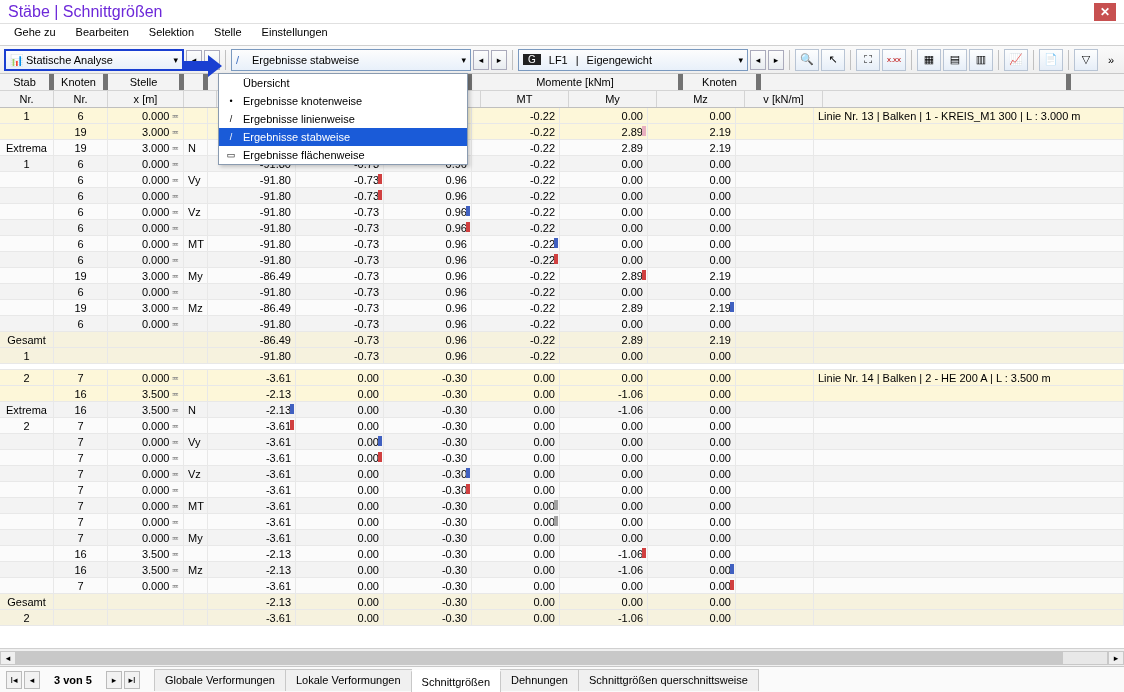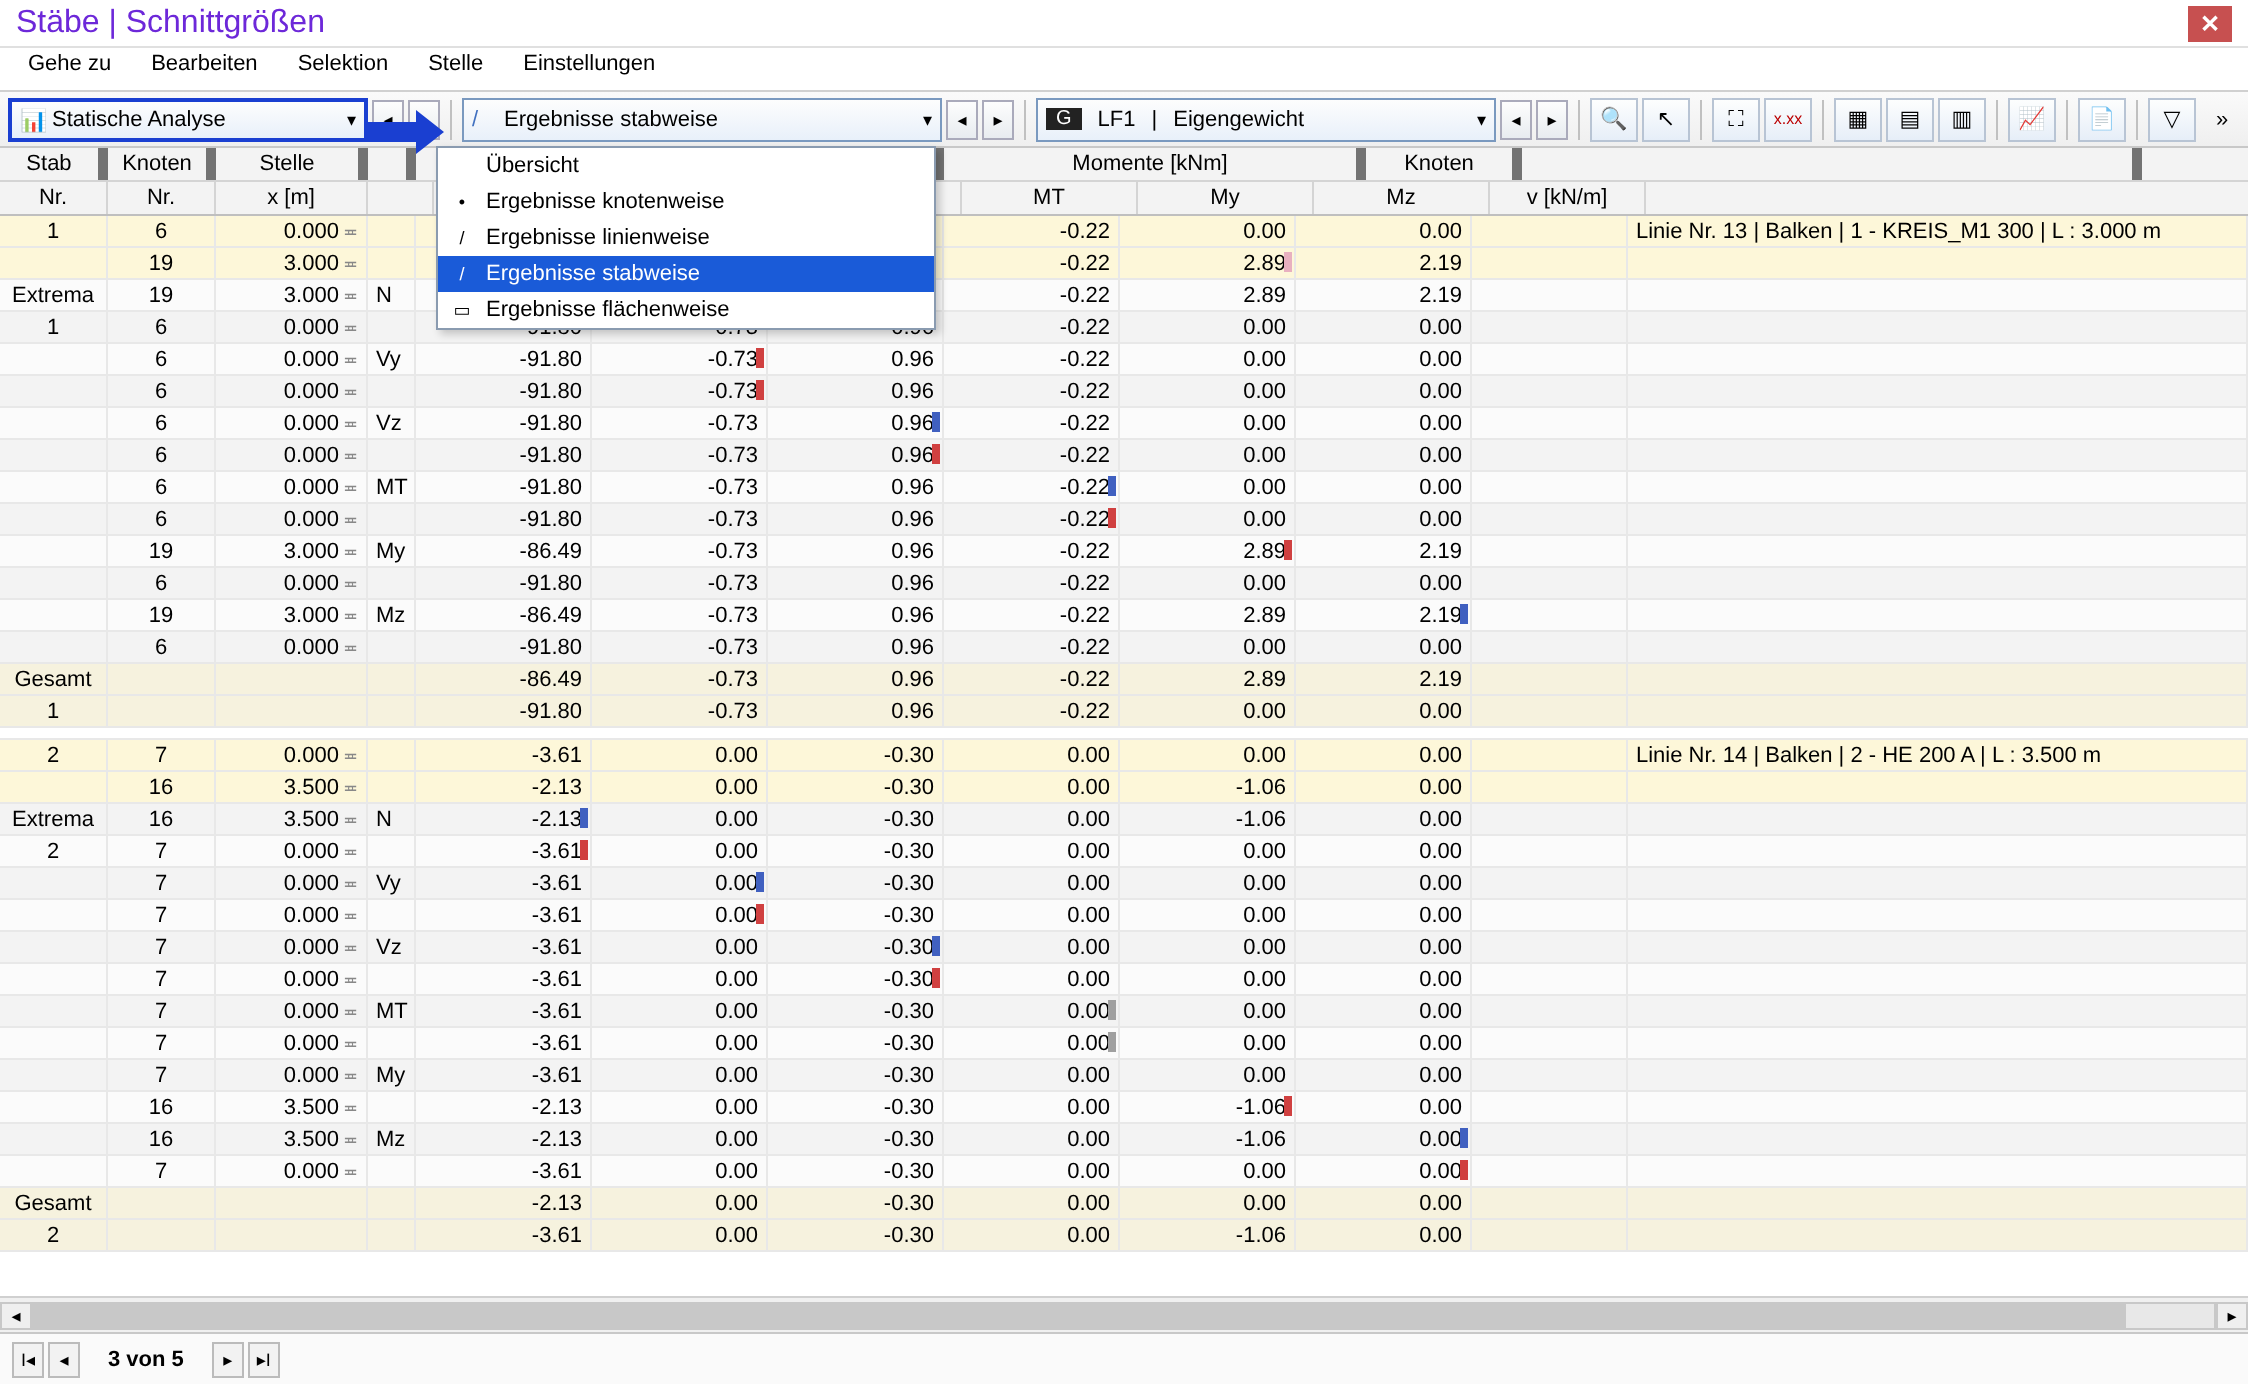--- a/index.html
+++ b/index.html
@@ -643,14 +643,21 @@
   <div class="tabbar">
     <div class="nav">
       <span class="nb">I◂</span>
       <span class="nb">◂</span>
     </div>
     <span class="info">3 von 5</span>
     <div class="nav">
       <span class="nb">▸</span>
       <span class="nb">▸I</span>
     </div>
+    <div id="tabs" style="display:flex;margin-left:8px">
+        <span class="tab">Globale Verformungen</span>
+        <span class="tab">Lokale Verformungen</span>
+        <span class="tab active">Schnittgrößen</span>
+        <span class="tab">Dehnungen</span>
+        <span class="tab">Schnittgrößen querschnittsweise</span>
+      </div>
   </div>
 </div>
 
 </body></html>

